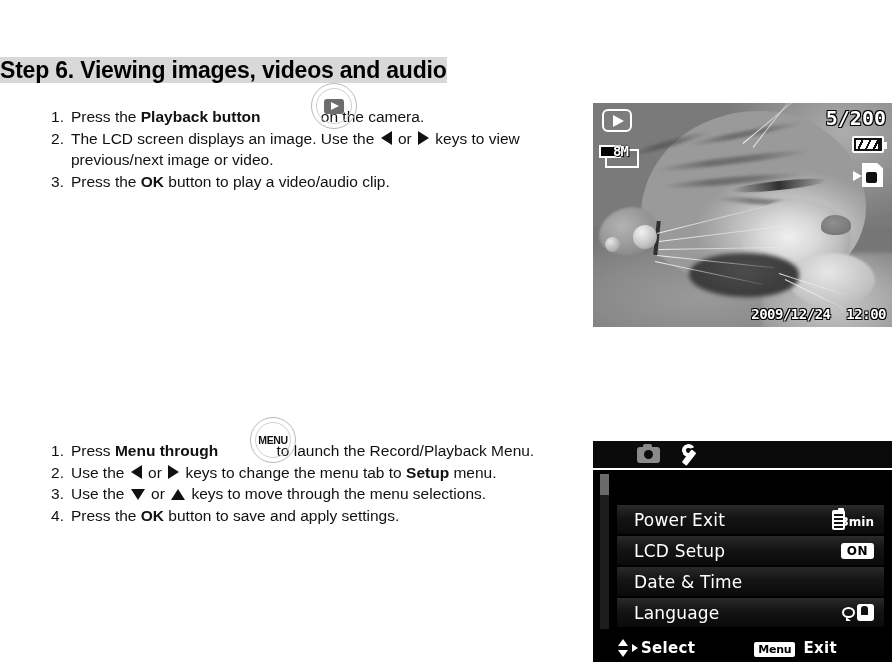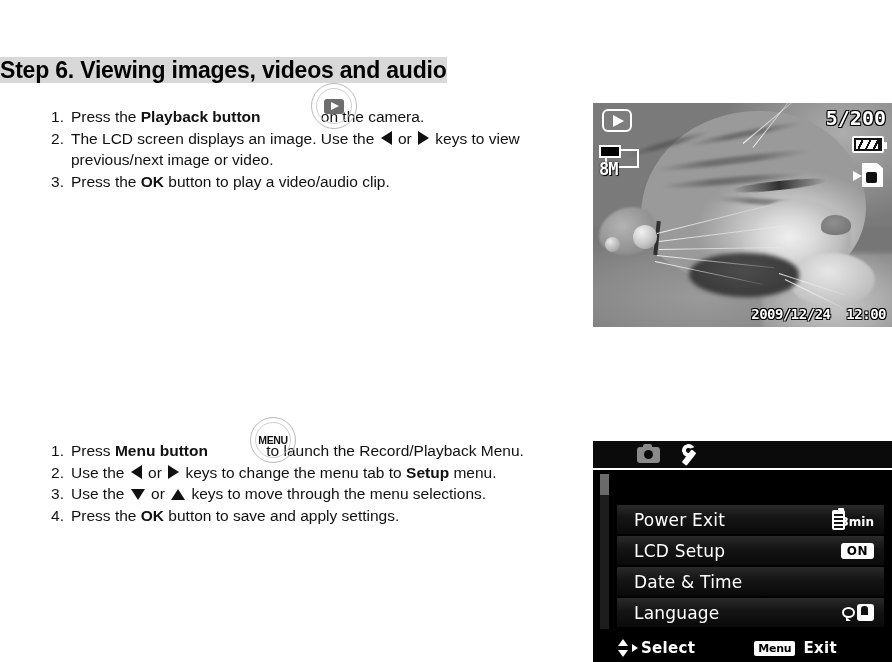--- a/index.html
+++ b/index.html
@@ -213,23 +213,23 @@
   }
   #osd-res .frame{
     position:absolute;left:6px;top:4px;width:34px;height:19px;
     border:2px solid #fff;box-sizing:border-box;
   }
   #osd-res .frame2{
     position:absolute;left:0px;top:0px;width:22px;height:13px;
     border:2px solid #fff;box-sizing:border-box;background:#000;
   }
   #osd-res .txt{
-    position:absolute;left:0;top:-2px;color:#fff;font-weight:bold;
-    font-size:17px;font-family:"DejaVu Sans Mono",monospace;
-    letter-spacing:-1px;text-shadow:0 0 2px #000,1px 1px 0 #000;margin-top:16px;
+    position:absolute;left:14px;top:-2px;color:#fff;font-weight:bold;
+    font-size:14px;font-family:"DejaVu Sans Mono",monospace;
+    letter-spacing:-1px;text-shadow:0 0 2px #000,1px 1px 0 #000;
   }
   #osd-count{
     right:6px;top:3px;color:#fff;font-weight:bold;font-size:20px;
     font-family:"DejaVu Sans Mono",monospace;letter-spacing:0px;
     text-shadow:1px 1px 0 #000,-1px -1px 0 #000,1px -1px 0 #000,-1px 1px 0 #000;
     padding-left:8px;
   }
   #osd-batt{
     right:8px;top:33px;width:32px;height:17px;
     border:2px solid #fff;border-radius:2px;box-sizing:border-box;background:#111;
@@ -369,21 +369,21 @@
     position:absolute;right:0;top:0;width:17px;height:17px;border-radius:3px;background:#fff;
   }
   .ico-lang .bub2:after{
     content:"";position:absolute;left:4px;top:2px;width:7px;height:9px;
     background:#111;border-radius:3px 3px 0 0;
   }
   #menu-bottom{
     position:absolute;left:0;bottom:0;width:100%;height:28px;
     background:#000;display:flex;align-items:center;
   }
-  #menu-bottom .grp{display:flex;align-items:center;color:#fff;}
+  #menu-bottom .grp{display:flex;align-items:flex-end;color:#fff;}
   #menu-bottom .grp.g1{margin-left:24px;}
   #menu-bottom .grp.g2{margin-left:59px;}
   #menu-bottom .txt{
     font-size:15px;font-weight:bold;margin-left:8px;
     font-family:"DejaVu Sans", sans-serif;letter-spacing:0.3px;
   }
   .ico-updown{
     position:relative;width:16px;height:18px;
   }
   .ico-updown .u{
@@ -437,21 +437,21 @@
           <i></i>
         </div>
     </div>
   </div>
 
 
   <div class="olist" id="list7">
 
     <div class="li">
       <span class="num">1.</span>
-      <span class="body"><span>Press </span><b>Menu button</b><span style="display:inline-block;width:54px"></span><span> to launch the Record/Playback Menu.</span></span>
+      <span class="body"><span>Press </span><b>Menu through</b><span style="display:inline-block;width:54px"></span><span> to launch the Record/Playback Menu.</span></span>
     </div>
 
     <div class="li">
       <span class="num">2.</span>
       <span class="body"><span>Use the </span><span class="tri-l"></span><span> or </span><span class="tri-r"></span><span> keys to change the menu tab to </span><b>Setup</b><span> menu.</span></span>
     </div>
 
     <div class="li">
       <span class="num">3.</span>
       <span class="body"><span>Use the </span><span class="tri-d"></span><span> or </span><span class="tri-u"></span><span> keys to move through the menu selections.</span></span>

